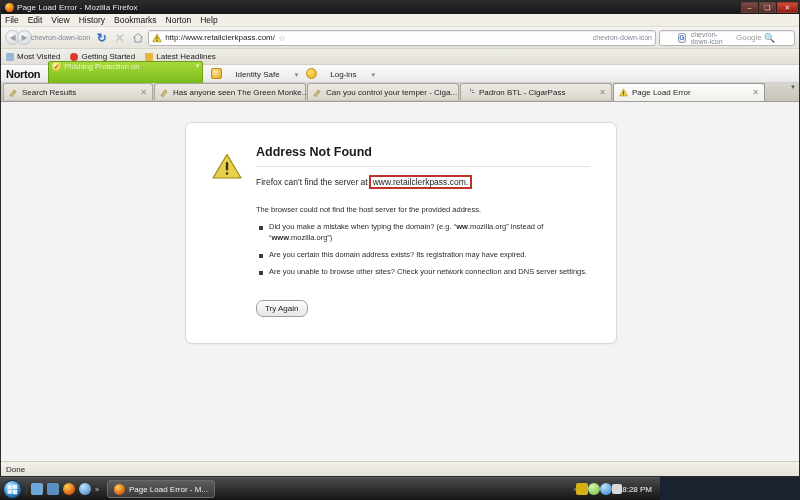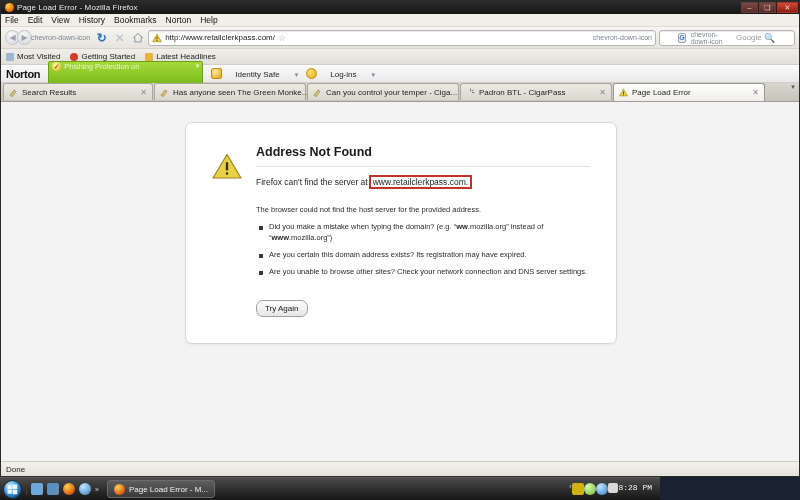--- a/index.html
+++ b/index.html
@@ -197,21 +197,21 @@
     display:flex; align-items:center; justify-content:center;
   }
   .ql { display:flex; align-items:center; gap:4px; padding:0 4px; border-left:1px solid #3a3a3a; }
   .ql-ico { width:12px; height:12px; border-radius:2px; }
   .chev { color:#c9c9c9; font-size:7px; }
   .taskitem {
     display:flex; align-items:center; gap:4px; height:18px; padding:0 6px;
     background:linear-gradient(#5d5d5d,#3a3a3a); border:1px solid #6b6b6b;
     border-radius:3px; font-size:8px; color:#f0f0f0; max-width:180px; white-space:nowrap;
   }
-  .tray { margin-left:auto; display:flex; gap:0; padding-right:5px;font-family:Liberation Mono, monospace; }
+  .tray { margin-left:auto; display:flex; align-items:center; gap:0; padding-right:5px; }
   .tray-ico { width:12px; height:12px; border-radius:2px; }
   .clock { font-size:8px; color:#f2f2f2; }
 </style>
 </head>
 <body>
 
 <div class="desktop">
 
   <div class="window">
 

